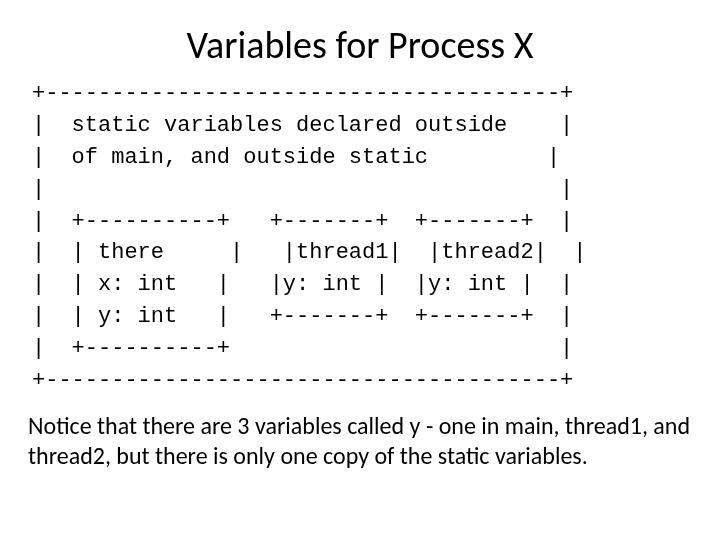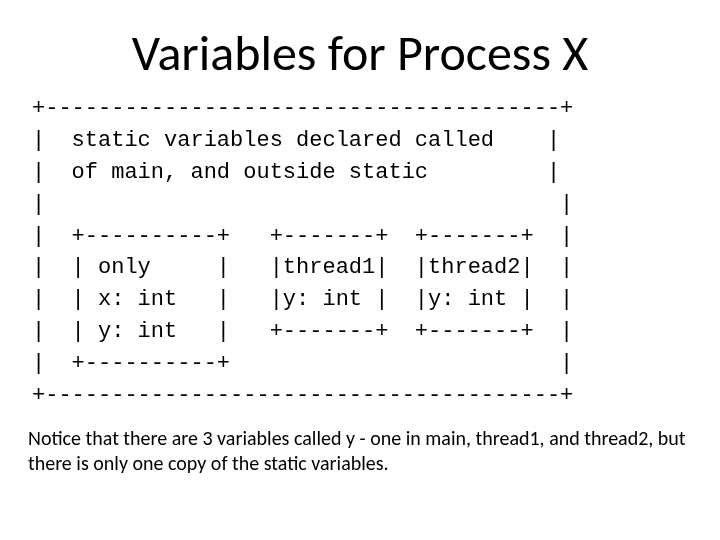--- a/index.html
+++ b/index.html
@@ -11,52 +11,52 @@
     font-family: Calibri, Arial, sans-serif;
     color: #000000;
   }
   .slide {
     box-sizing: border-box;
     width: 720px;
     height: 540px;
     padding: 18px 28px 10px 28px;
   }
   .title {
-    font-size: 50px;
+    font-size: 38px;
     text-align: center;
     margin: 4px 0 10px 0;
     font-weight: 400;
   }
   .diagram {
     font-family: "Courier New", Courier, monospace;
     font-size: 22px;
     line-height: 1.45;
     white-space: pre;
     letter-spacing: 0px;
     margin-left: 4px;
   }
   .caption {
-    font-size: 20px;
+    font-size: 24px;
     line-height: 1.25;
     margin-top: 14px;
   }
 </style>
 </head>
 <body>
 
 <div class="slide">
 
   <h1 class="title">Variables for Process X</h1>
 
   <div class="diagram"><span>+---------------------------------------+</span>
-<span>|  static variables declared called    |</span>
+<span>|  static variables declared outside    |</span>
 <span>|  of main, and outside static         |</span>
 <span>|                                       |</span>
 <span>|  +----------+   +-------+  +-------+  |</span>
-<span>|  | only     |   |thread1|  |thread2|  |</span>
+<span>|  | there     |   |thread1|  |thread2|  |</span>
 <span>|  | x: int   |   |y: int |  |y: int |  |</span>
 <span>|  | y: int   |   +-------+  +-------+  |</span>
 <span>|  +----------+                         |</span>
 <span>+---------------------------------------+</span></div>
 
   <p class="caption">Notice that there are 3 variables called y - one in main, thread1, and thread2, but there is only one copy of the static variables.</p>
 
 </div>
 
 </body></html>

